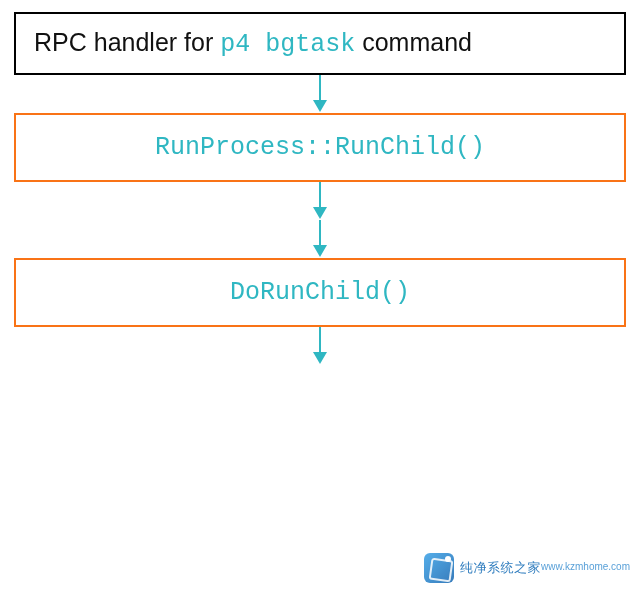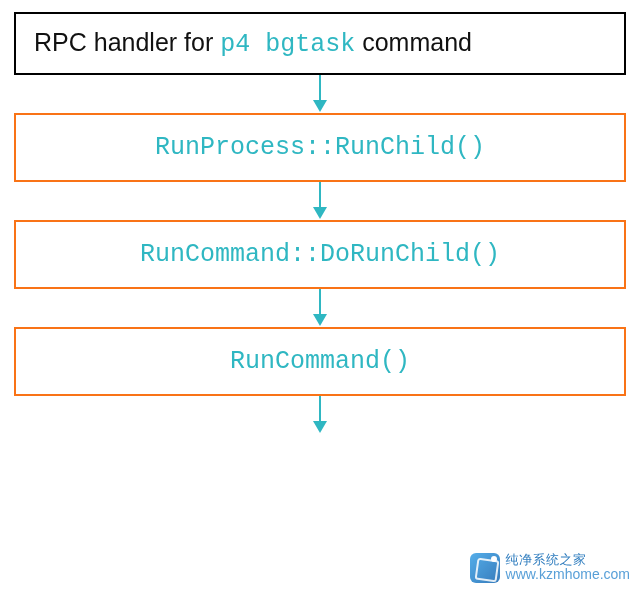--- a/index.html
+++ b/index.html
@@ -63,23 +63,23 @@
     position: absolute;
     right: 10px;
     bottom: 10px;
     display: flex;
     align-items: center;
     gap: 6px;
     font-size: 13px;
     color: #0b66b3;
     opacity: 0.85;
   }
-  .wm-text { display: flex; flex-direction: column; line-height: 1.1; }
+  .wm-text { display: flex; line-height: 1.1; }
   .wm-row1 { letter-spacing: 0.5px; }
-  .wm-row2 { font-size: 14px; color: #3b8fd1; }
+  .wm-row2 { font-size: 10px; color: #3b8fd1; }
   .wm-icon {
     width: 30px; height: 30px; border-radius: 6px;
     background: linear-gradient(135deg,#37a0e6,#1565b0);
     position: relative;
   }
   .wm-icon::before {
     content: ""; position: absolute; left: 6px; top: 6px; width: 18px; height: 18px;
     border: 2px solid rgba(255,255,255,0.85); border-radius: 3px; transform: rotate(8deg);
   }
   .wm-icon::after {
@@ -103,31 +103,28 @@
 
   <div class="box">
     <span>RunProcess::RunChild()</span>
   </div>
 
   <div class="arrow">
       <div class="shaft"></div>
       <div class="head"></div>
     </div>
 
-  <div class="box">
-    <span>RunCommand::DoRunChild()</span>
-  </div>
 
   <div class="arrow">
       <div class="shaft"></div>
       <div class="head"></div>
     </div>
 
   <div class="box">
-    <span>RunCommand()</span>
+    <span>DoRunChild()</span>
   </div>
 
   <div class="arrow">
       <div class="shaft"></div>
       <div class="head"></div>
     </div>
 
 
 </div>
 

